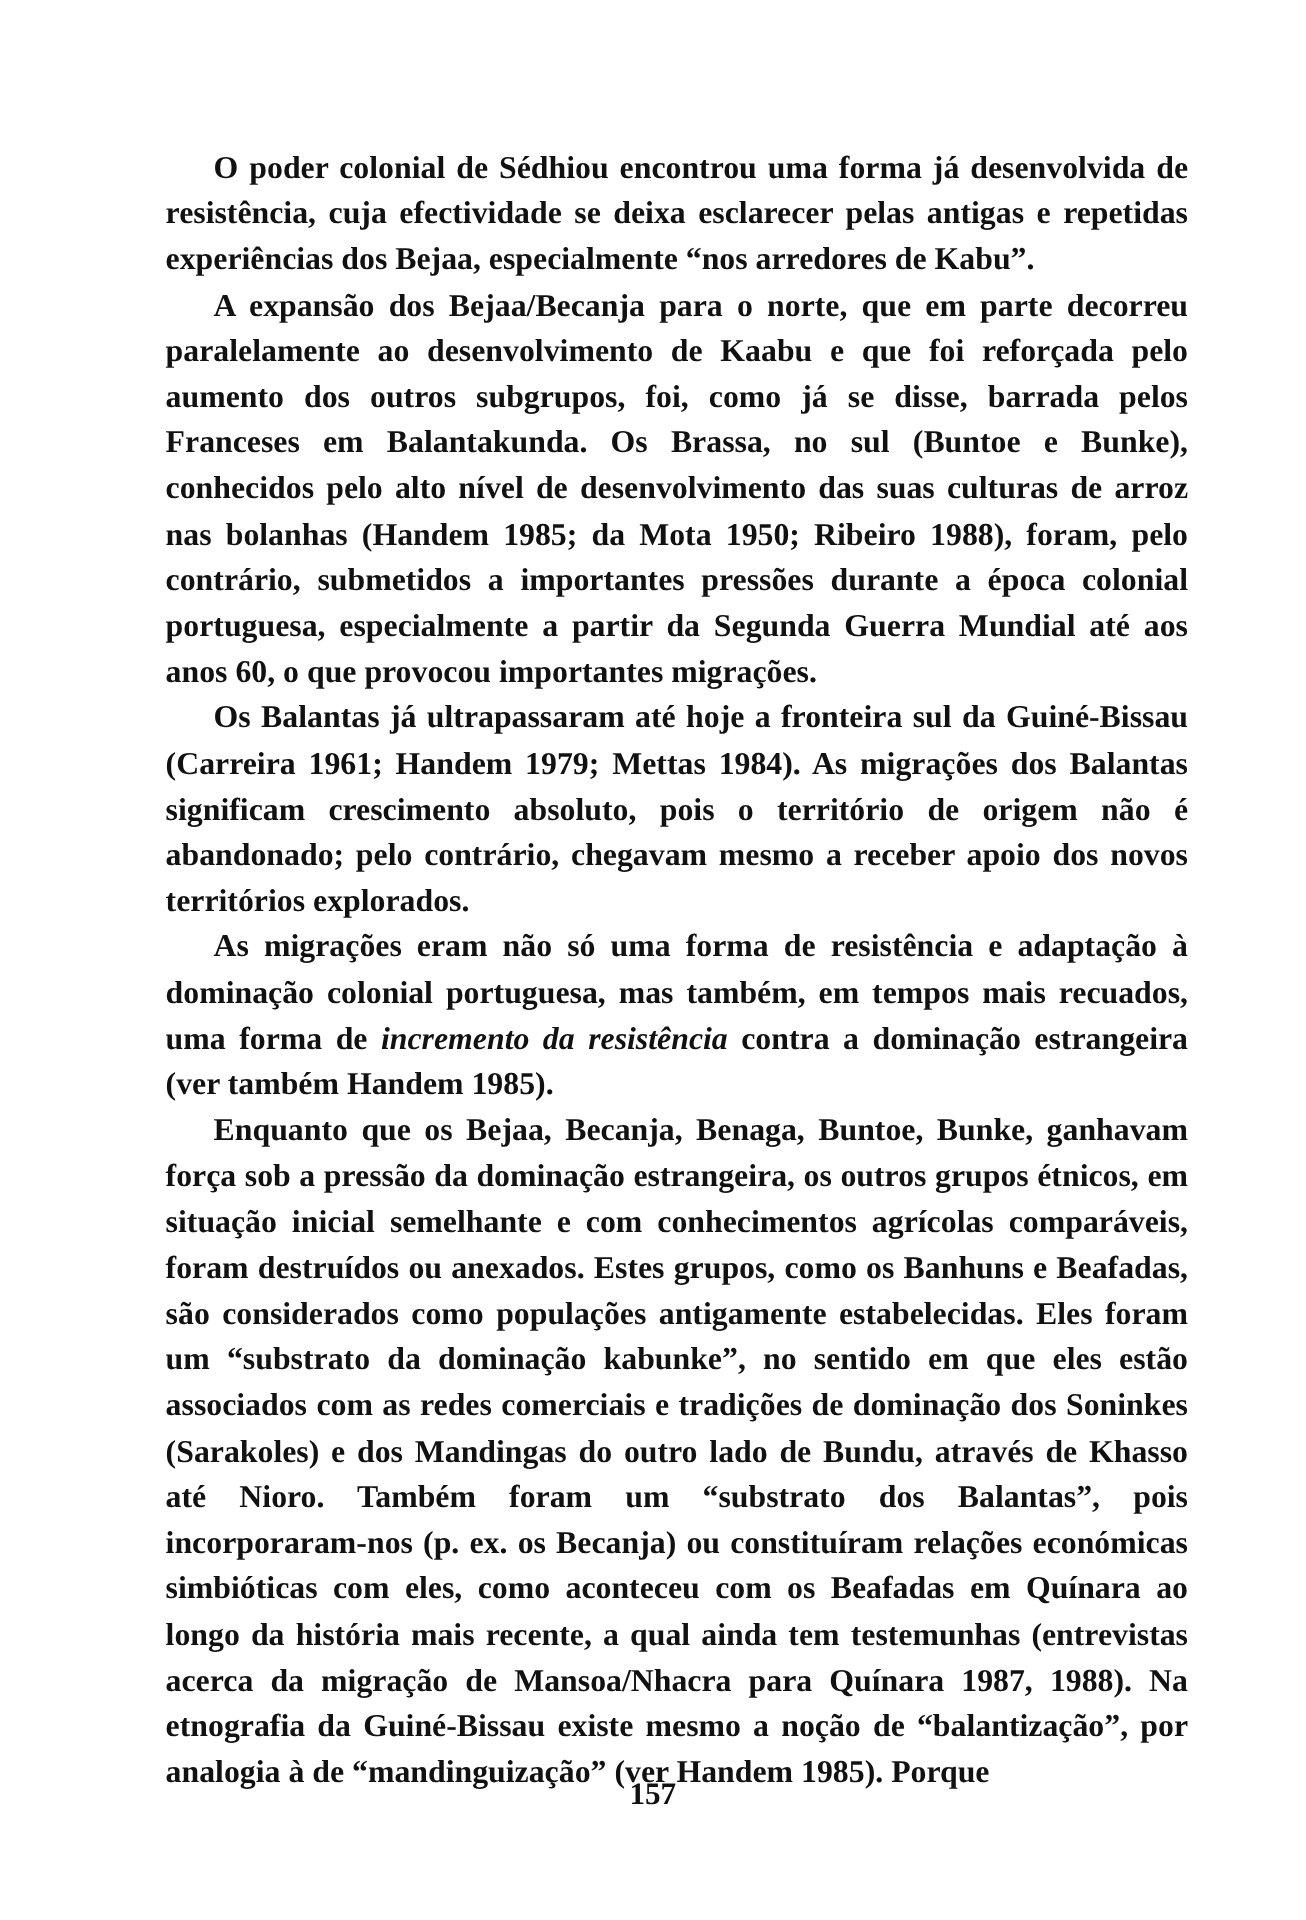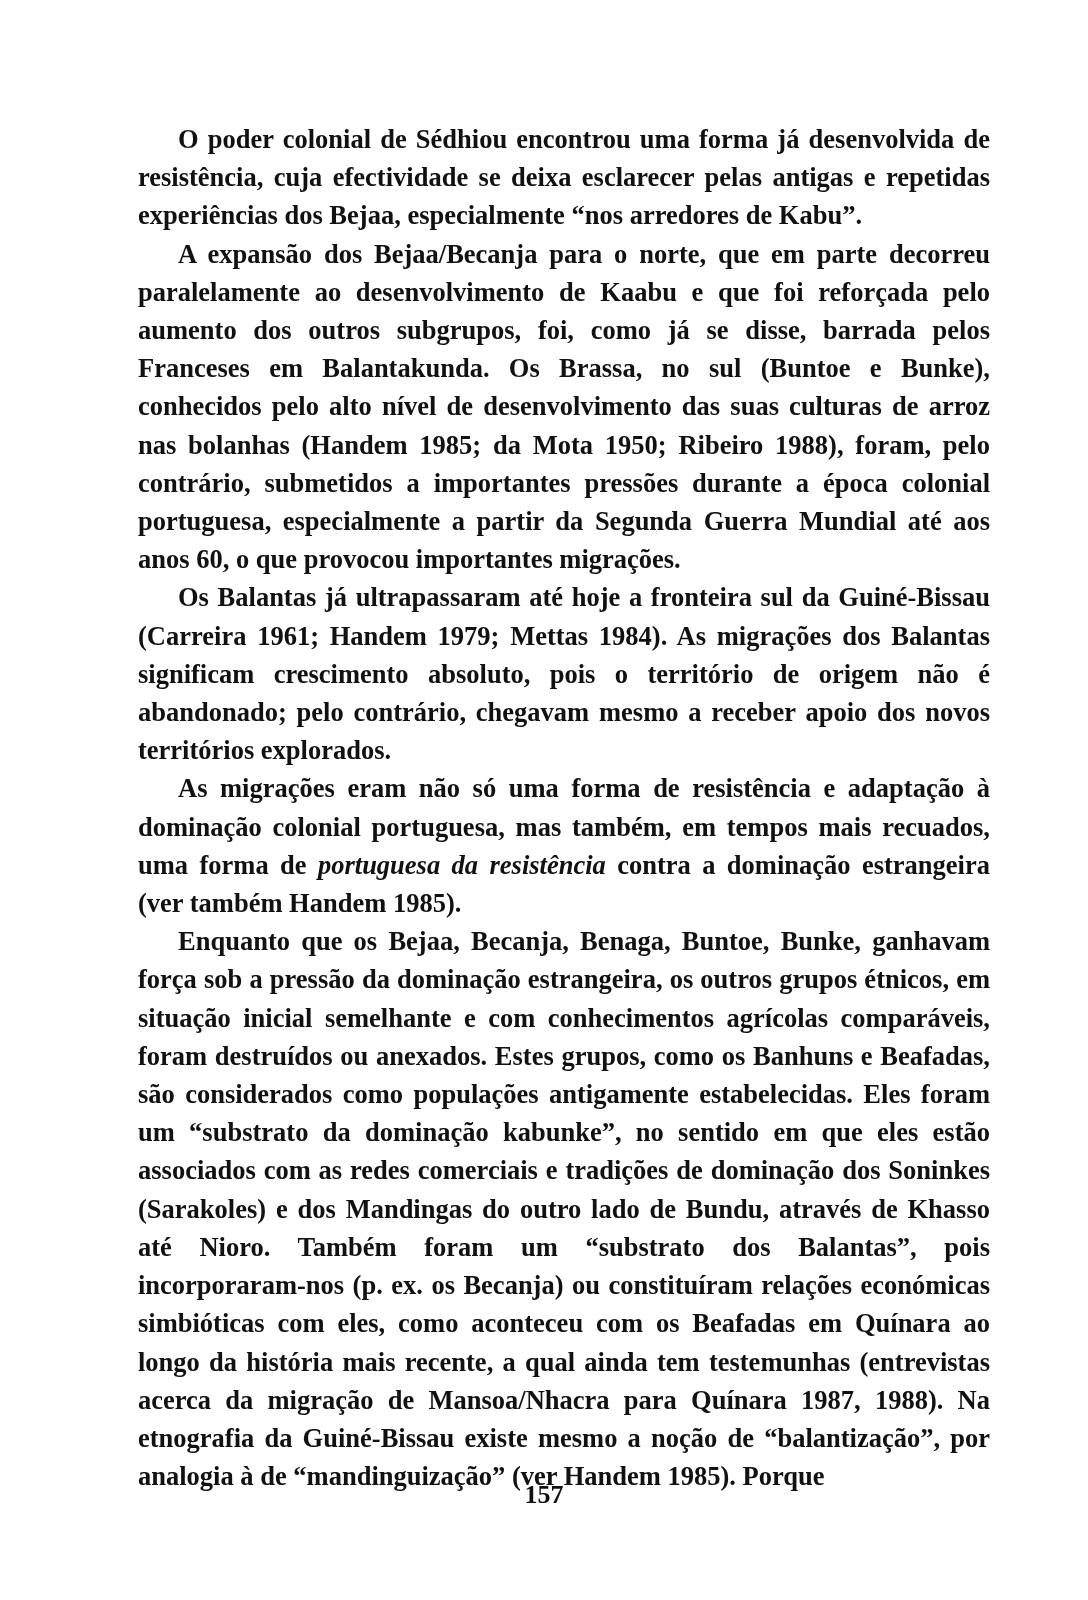--- a/index.html
+++ b/index.html
@@ -51,17 +51,17 @@
   }
 </style>
 </head>
 <body>
 
 <div class="page">
   <div class="text-column">
     <p class="para">O poder colonial de Sédhiou encontrou uma forma já desenvolvida de resistência, cuja efectividade se deixa esclarecer pelas antigas e repetidas experiências dos Bejaa, especialmente “nos arredores de Kabu”.</p>
     <p class="para">A expansão dos Bejaa/Becanja para o norte, que em parte decorreu paralelamente ao desenvolvimento de Kaabu e que foi reforçada pelo aumento dos outros subgrupos, foi, como já se disse, barrada pelos Franceses em Balantakunda. Os Brassa, no sul (Buntoe e Bunke), conhecidos pelo alto nível de desenvolvimento das suas culturas de arroz nas bolanhas (Handem 1985; da Mota 1950; Ribeiro 1988), foram, pelo contrário, submetidos a importantes pressões durante a época colonial portuguesa, especialmente a partir da Segunda Guerra Mundial até aos anos 60, o que provocou importantes migrações.</p>
     <p class="para">Os Balantas já ultrapassaram até hoje a fronteira sul da Guiné-Bissau (Carreira 1961; Handem 1979; Mettas 1984). As migrações dos Balantas significam crescimento absoluto, pois o território de origem não é abandonado; pelo contrário, chegavam mesmo a receber apoio dos novos territórios explorados.</p>
-    <p class="para"><span>As migrações eram não só uma forma de resistência e adaptação à dominação colonial portuguesa, mas também, em tempos mais recuados, uma forma de </span><span class="ital">portuguesa da resistência</span><span> contra a dominação estrangeira (ver também Handem 1985).</span></p>
+    <p class="para"><span>As migrações eram não só uma forma de resistência e adaptação à dominação colonial portuguesa, mas também, em tempos mais recuados, uma forma de </span><span class="ital">incremento da resistência</span><span> contra a dominação estrangeira (ver também Handem 1985).</span></p>
     <p class="para">Enquanto que os Bejaa, Becanja, Benaga, Buntoe, Bunke, ganhavam força sob a pressão da dominação estrangeira, os outros grupos étnicos, em situação inicial semelhante e com conhecimentos agrícolas comparáveis, foram destruídos ou anexados. Estes grupos, como os Banhuns e Beafadas, são considerados como populações antigamente estabelecidas. Eles foram um “substrato da dominação kabunke”, no sentido em que eles estão associados com as redes comerciais e tradições de dominação dos Soninkes (Sarakoles) e dos Mandingas do outro lado de Bundu, através de Khasso até Nioro. Também foram um “substrato dos Balantas”, pois incorporaram-nos (p. ex. os Becanja) ou constituíram relações económicas simbióticas com eles, como aconteceu com os Beafadas em Quínara ao longo da história mais recente, a qual ainda tem testemunhas (entrevistas acerca da migração de Mansoa/Nhacra para Quínara 1987, 1988). Na etnografia da Guiné-Bissau existe mesmo a noção de “balantização”, por analogia à de “mandinguização” (ver Handem 1985). Porque</p>
   </div>
   <div class="page-number">157</div>
 </div>
 
 </body></html>

